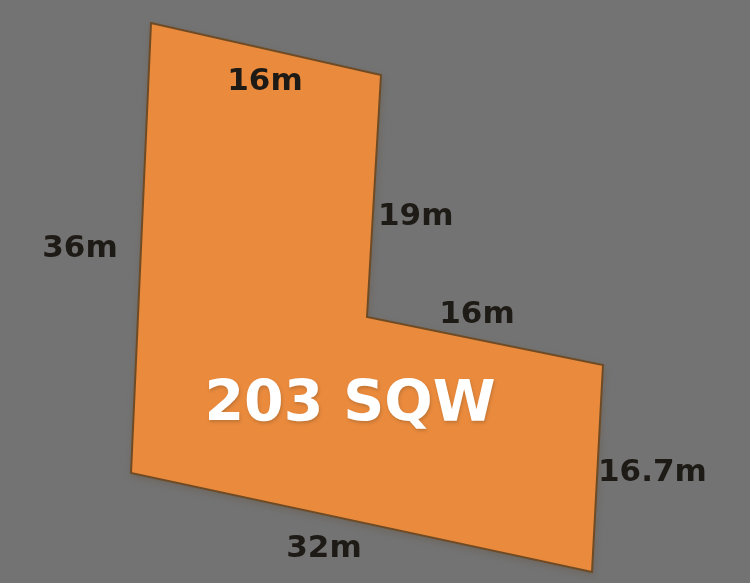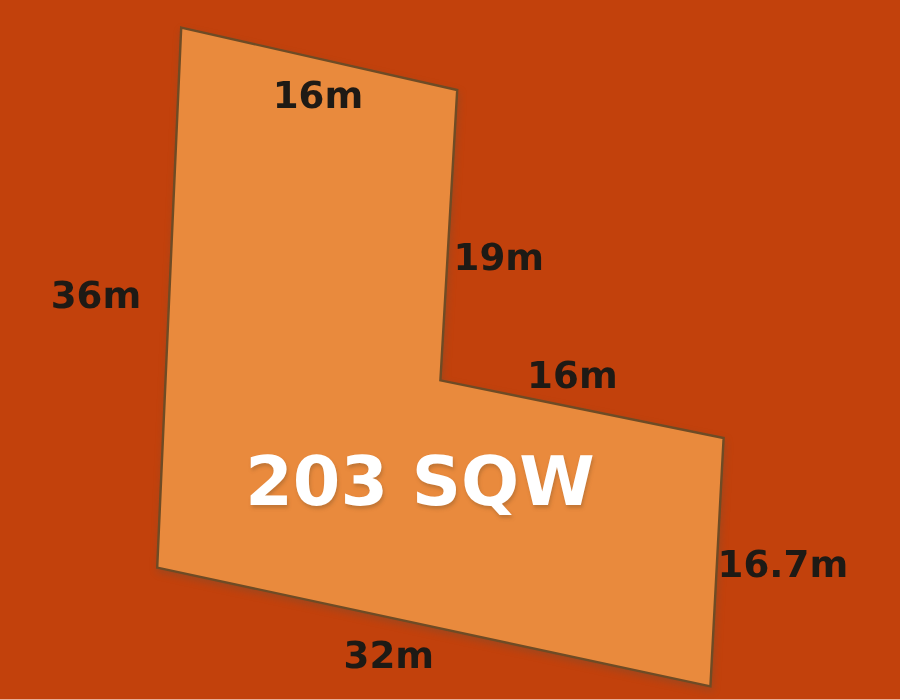--- a/index.html
+++ b/index.html
@@ -8,21 +8,21 @@
     width: 750px;
     height: 583px;
     background: #ffffff;
     overflow: hidden;
     font-family: "DejaVu Sans", "Liberation Sans", sans-serif;
   }
   .stage {
     position: relative;
     width: 750px;
     height: 583px;
-    background: #c2410c;
+    background: #737373;
   }
   svg.lot-diagram {
     display: block;
     width: 750px;
     height: 583px;
   }
   .lot-shape {
     fill: #E98A3D;
     stroke: #6E4B25;
     stroke-width: 2;

